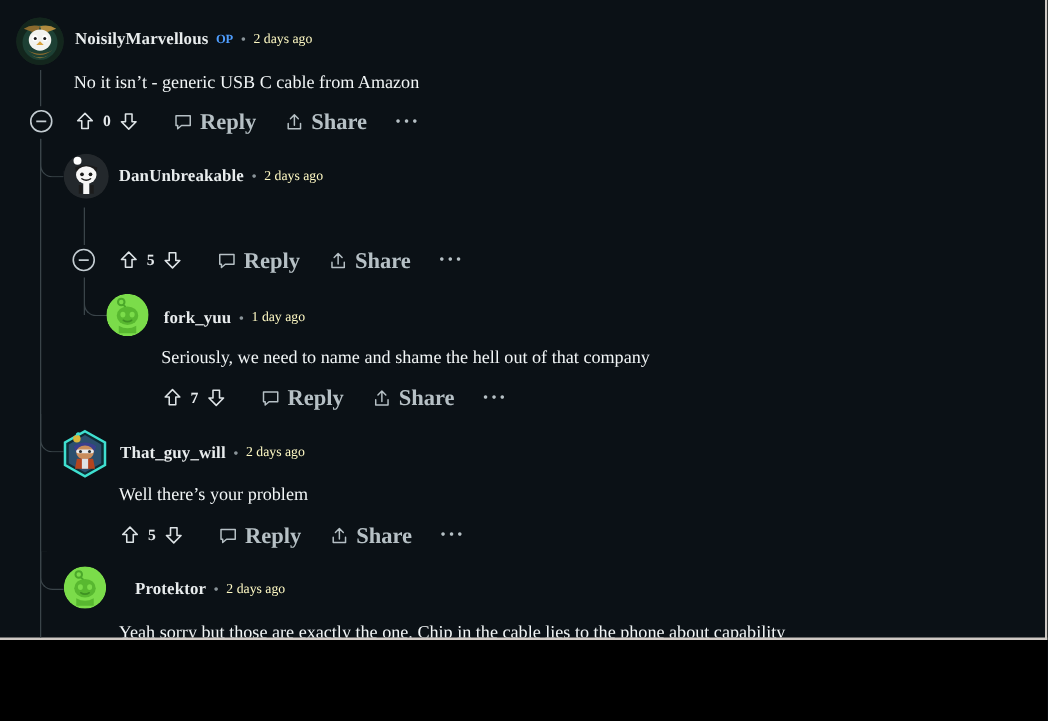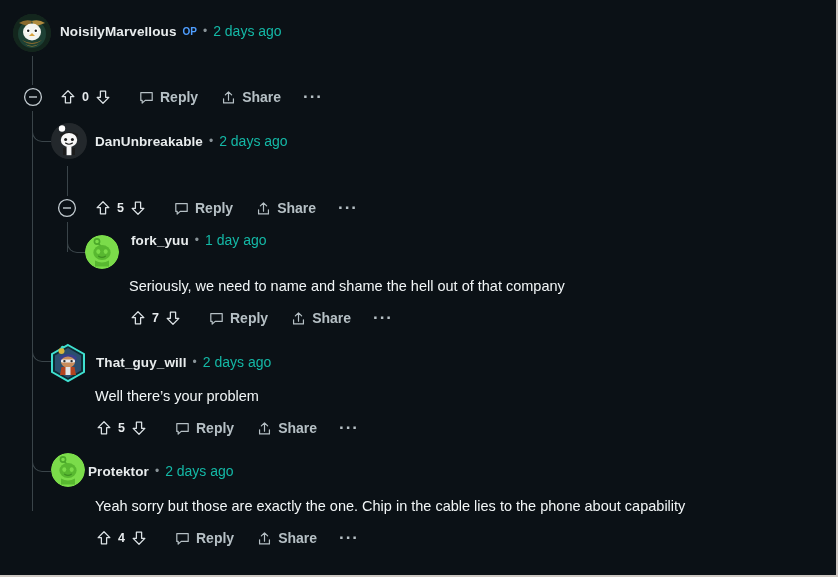--- a/index.html
+++ b/index.html
@@ -6,26 +6,27 @@
     margin: 0;
     padding: 0;
     background: #000;
   }
   body {
     font-family: "Liberation Sans", sans-serif;
   }
   #screen {
     position: relative;
     width: 838px;
-    height: 577px;
+    height: 512px;
     background: #0b1116;
     overflow: hidden;
     box-sizing: border-box;
     border-right: 2px solid #cfc9c4;
     border-bottom: 2px solid #cfc9c4;
+    font-family: Liberation Serif, serif;
   }
 
   
   .spine {
     position: absolute;
     width: 1px;
     background: #3a4449;
   }
   .elbow {
     position: absolute;
@@ -55,22 +56,22 @@
   .op-badge {
     color: #4f9eff;
     font-size: 10px;
     font-weight: bold;
   }
   .dot {
     color: #8a9499;
     font-size: 12px;
   }
   .age {
-    color: #14b8a6;
-    font-size: 14px;
+    color: #fef9c3;
+    font-size: 11px;
   }
   .cbody {
     color: #f2f6f7;
     font-size: 14.5px;
     line-height: 20px;
     white-space: nowrap;
   }
 
   
   .avatar {
@@ -86,21 +87,21 @@
     display: flex;
     align-items: center;
     height: 24px;
     gap: 0;
   }
   .act {
     display: flex;
     align-items: center;
     gap: 5px;
     color: #b6c0c5;
-    font-size: 14px;
+    font-size: 18px;
     font-weight: bold;
   }
   .vote {
     display: flex;
     align-items: center;
     gap: 5px;
   }
   .score {
     color: #e6eaec;
     font-size: 12.5px;
@@ -160,20 +161,21 @@
 
   <div class="comment" style="left:60px; top:21px;">
     <div class="chead">
       <span class="uname">NoisilyMarvellous</span>
       <span class="op-badge">OP</span>
       <span class="dot">•</span>
       <span class="age">2 days ago</span>
     </div>
   </div>
 
+  <div class="comment cbody" style="left:59px; top:56px;">No it isn’t - generic USB C cable from Amazon</div>
 
   <div class="collapse" style="left:23px; top:87px;">
     <svg width="20" height="20" viewBox="0 0 20 20">
       <circle cx="10" cy="10" r="8.4" fill="none" stroke="#c3ccd1" stroke-width="1.3"></circle>
       <line x1="6" y1="10" x2="14" y2="10" stroke="#c3ccd1" stroke-width="1.4"></line>
     </svg>
   </div>
 
   <div class="comment actions" style="left:59px; top:85px;">
     <div class="vote">
@@ -270,21 +272,21 @@
       <circle cx="12" cy="6.5" r="2.6" fill="none" stroke="#4ba82a" stroke-width="1.6"></circle>
       <path d="M13.4 8.6 q2.2 1.6 2.6 3.6" fill="none" stroke="#4ba82a" stroke-width="1.6"></path>
       <ellipse cx="17" cy="17.5" rx="8.6" ry="7.4" fill="#58b830"></ellipse>
       <ellipse cx="13.3" cy="16.6" rx="2" ry="2.3" fill="#7bdc4a"></ellipse>
       <ellipse cx="20.7" cy="16.6" rx="2" ry="2.3" fill="#7bdc4a"></ellipse>
       <path d="M13.6 21.2 q3.4 2.2 6.8 0" fill="none" stroke="#3e9122" stroke-width="1.2" stroke-linecap="round"></path>
       <path d="M10 25.5 q7 4 14 0 v6 h-14z" fill="#58b830"></path>
     </svg>
   </div>
 
-  <div class="comment" style="left:131px; top:230px;">
+  <div class="comment" style="left:131px; top:244px;">
     <div class="chead">
       <span class="uname">fork_yuu</span>
       <span class="dot">•</span>
       <span class="age">1 day ago</span>
     </div>
   </div>
 
   <div class="comment cbody" style="left:129px; top:276px;">Seriously, we need to name and shame the hell out of that company</div>
 
   <div class="comment actions" style="left:129px; top:306px;">
@@ -377,21 +379,21 @@
       <circle cx="12" cy="6.5" r="2.6" fill="none" stroke="#4ba82a" stroke-width="1.6"></circle>
       <path d="M13.4 8.6 q2.2 1.6 2.6 3.6" fill="none" stroke="#4ba82a" stroke-width="1.6"></path>
       <ellipse cx="17" cy="17.5" rx="8.6" ry="7.4" fill="#58b830"></ellipse>
       <ellipse cx="13.3" cy="16.6" rx="2" ry="2.3" fill="#7bdc4a"></ellipse>
       <ellipse cx="20.7" cy="16.6" rx="2" ry="2.3" fill="#7bdc4a"></ellipse>
       <path d="M13.6 21.2 q3.4 2.2 6.8 0" fill="none" stroke="#3e9122" stroke-width="1.2" stroke-linecap="round"></path>
       <path d="M10 25.5 q7 4 14 0 v6 h-14z" fill="#58b830"></path>
     </svg>
   </div>
 
-  <div class="comment" style="left:88px; top:461px;">
+  <div class="comment" style="left:108px; top:461px;">
     <div class="chead">
       <span class="uname">Protektor</span>
       <span class="dot">•</span>
       <span class="age">2 days ago</span>
     </div>
   </div>
 
   <div class="comment cbody" style="left:95px; top:496px;">Yeah sorry but those are exactly the one. Chip in the cable lies to the phone about capability</div>
 
   <div class="comment actions" style="left:95px; top:526px;">

